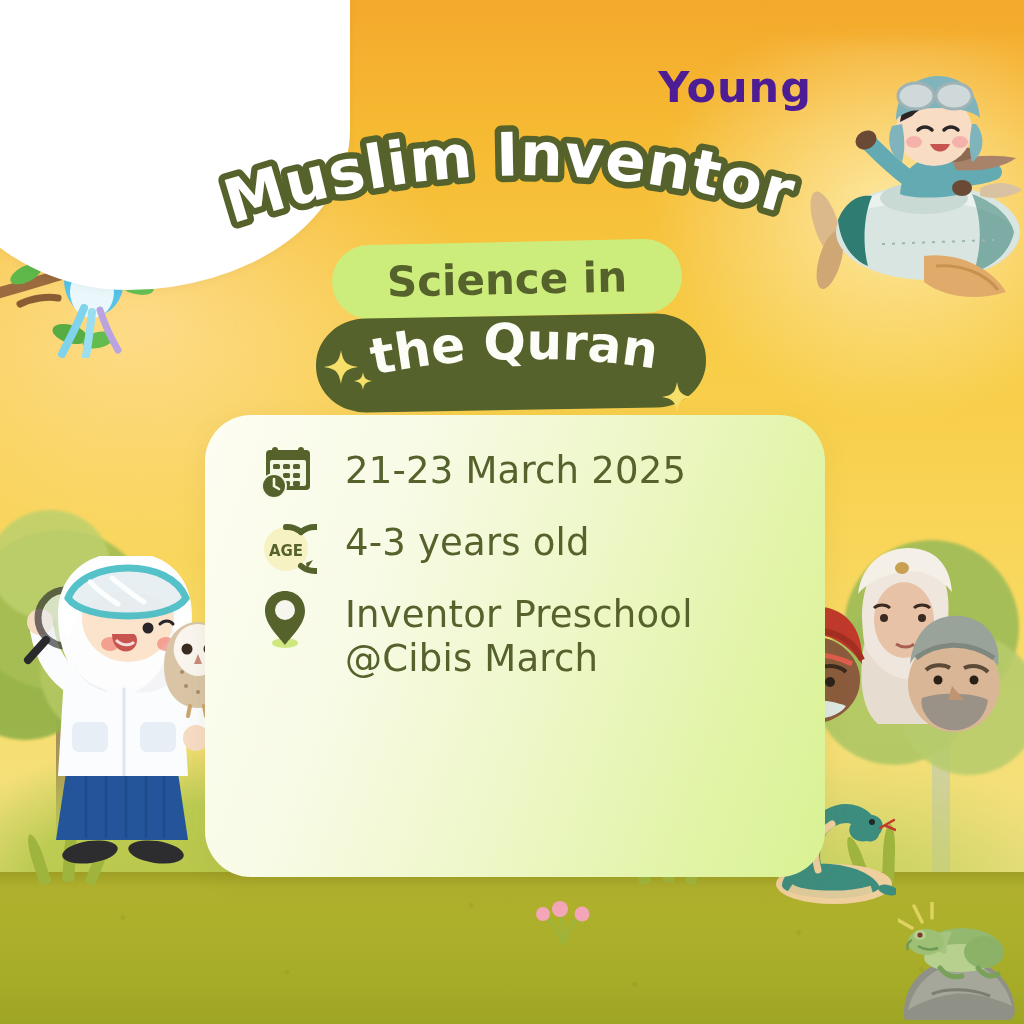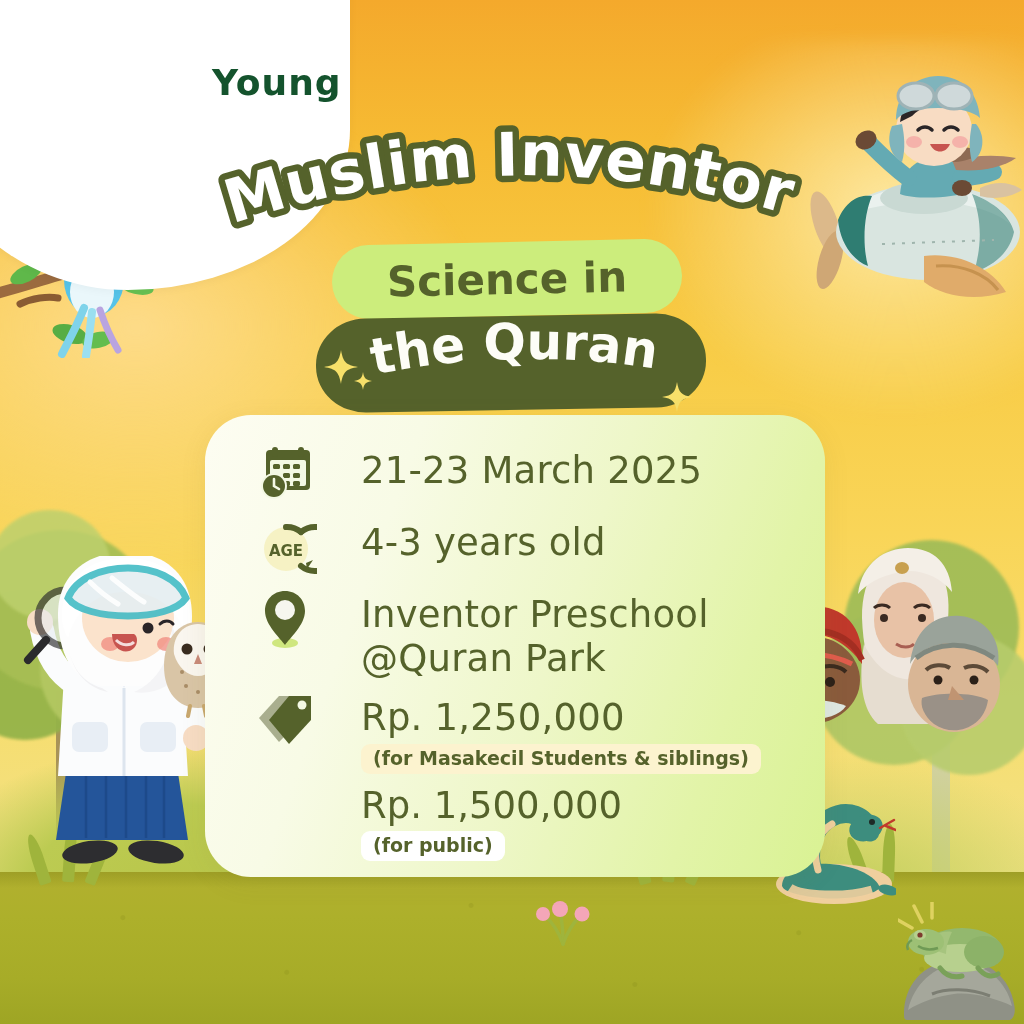--- a/index.html
+++ b/index.html
@@ -78,23 +78,23 @@
   
   .logo-badge{
     position:absolute;left:-80px;top:-110px;width:430px;height:400px;
     background:#ffffff;border-radius:0 0 62% 58% / 0 0 48% 60%;
     box-shadow:0 2px 10px rgba(0,0,0,.04);
   }
 
   
   .title-zone{position:absolute;left:212px;top:52px;width:600px;height:330px;}
   .t-young{
-    position:absolute;left:0;right:0;top:10px;text-align:left;
+    position:absolute;left:0;right:0;top:10px;text-align:right;
     font-family:"DejaVu Sans", sans-serif;font-weight:bold;
-    font-size:36px;color:#14532d;letter-spacing:1px;
+    font-size:43px;color:#4c1d95;letter-spacing:1px;
   }
   .arc-svg{position:absolute;left:-12px;top:58px;width:620px;height:140px;overflow:visible;}
   .arc-txt{
     font-family:"DejaVu Sans", sans-serif;font-weight:bold;font-size:60px;
     fill:#ffffff;stroke:#55622b;stroke-width:13px;paint-order:stroke fill;
     stroke-linejoin:round;letter-spacing:1px;
   }
   .pill-science{
     position:absolute;left:120px;top:190px;width:350px;height:74px;
     background:#cced7c;border-radius:40px;transform:rotate(-1.2deg);
@@ -115,21 +115,21 @@
 
   
   .card{
     position:absolute;left:205px;top:415px;width:620px;height:462px;
     border-radius:46px;
     background:linear-gradient(110deg,#fdfdf2 0%, #f8fbe6 28%, #eef7c9 55%, #e2f4a8 80%, #d9f293 100%);
     box-shadow:0 6px 26px rgba(120,120,40,.10);
     overflow:hidden;
   }
   .rows{position:absolute;left:52px;top:28px;right:26px;}
-  .row{display:flex;align-items:flex-start;gap:44px;margin-bottom:10px;}
+  .row{display:flex;align-items:flex-start;gap:28px;margin-bottom:10px;}
   .ico{width:60px;min-width:60px;height:62px;position:relative;}
   .rtext{
     font-family:"DejaVu Sans", sans-serif;font-size:37px;color:#55622b;
     line-height:1.18;padding-top:6px;font-weight:400;letter-spacing:.2px;
   }
   .rtext .l2{display:block;}
   .badge{
     display:inline-block;margin-top:4px;padding:3px 12px 5px;border-radius:9px;
     font-family:"DejaVu Sans", sans-serif;font-weight:bold;font-size:19px;color:#55622b;
   }
@@ -525,36 +525,21 @@
       <div class="row">
         <div class="ico">
           <svg viewBox="0 0 60 62" width="60" height="62">
             <ellipse cx="28" cy="56" rx="13" ry="5" fill="#cfe77f"></ellipse>
             <path d="M28 4 C16 4 8 13 8 24 C8 38 24 52 28 58 C32 52 48 38 48 24 C48 13 40 4 28 4 Z" fill="#55622b"></path>
             <circle cx="28" cy="23" r="10" fill="#f6f6ef"></circle>
           </svg>
         </div>
         <div class="rtext">
           <span>Inventor Preschool</span>
-          <span class="l2">@Quran Park</span>
+          <span class="l2">@Cibis March</span>
         </div>
       </div>
 
-      <div class="row">
-        <div class="ico">
-          <svg viewBox="0 0 60 62" width="60" height="62">
-            <path d="M2 28 L22 6 L44 6 L44 30 L22 52 Z" fill="#8d9470" opacity=".75"></path>
-            <path d="M12 30 L32 6 L54 6 L54 30 L32 54 Z" fill="#55622b"></path>
-            <circle cx="45" cy="15" r="4.5" fill="#f4f9e4"></circle>
-          </svg>
-        </div>
-        <div>
-          <div class="rtext">Rp. 1,250,000</div>
-          <div class="badge cream">(for Masakecil Students &amp; siblings)</div>
-          <div class="price2">Rp. 1,500,000</div>
-          <div class="badge white">(for public)</div>
-        </div>
-      </div>
 
     </div>
   </div>
 
 </ellipse></ellipse></ellipse></ellipse></ellipse></ellipse></div>
 
 </body></html>

